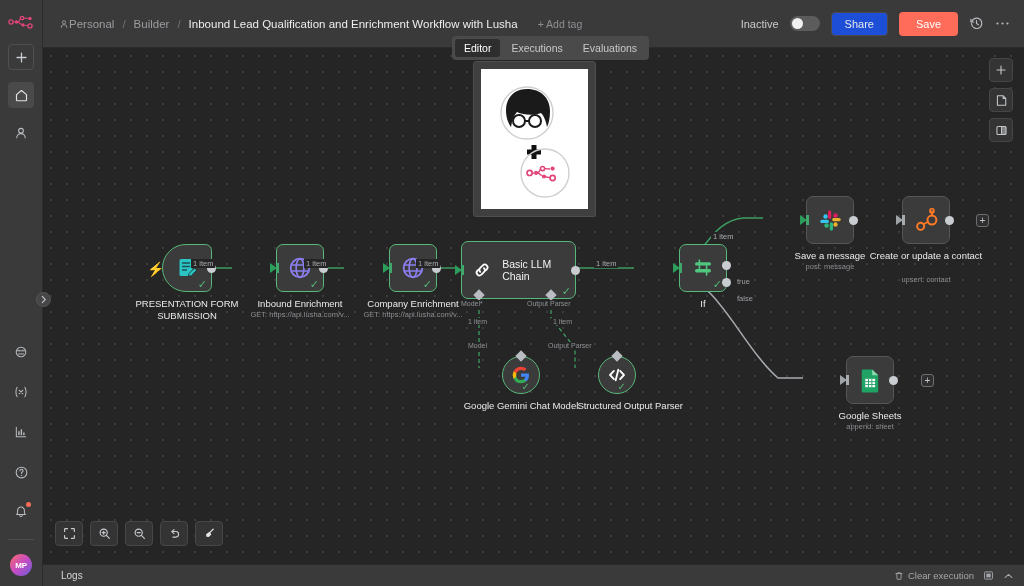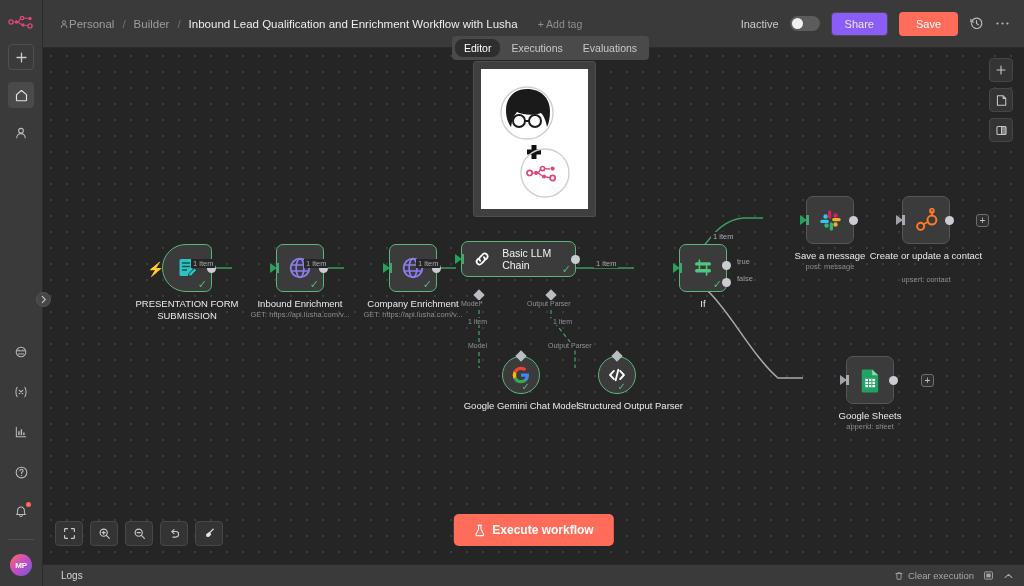--- a/index.html
+++ b/index.html
@@ -70,40 +70,40 @@
   .inactive-label { font-size: 11px; color: #c8cbce; }
   .toggle {
     width: 30px; height: 15px; border-radius: 8px; background: #5c5c5c;
     position: relative; cursor: pointer;
   }
   .toggle-knob {
     position: absolute; left: 2px; top: 2px;
     width: 11px; height: 11px; border-radius: 50%; background: #f1f1f1;
   }
   .btn-share {
-    background: #8b5cf6; color: #e6e8ea; border: 1px solid #4b4b4b;
+    background: #1d4ed8; color: #e6e8ea; border: 1px solid #4b4b4b;
     font-size: 11px; padding: 5px 13px; border-radius: 4px; cursor: pointer;
   }
   .btn-save {
     background: #ff6d5a; color: #fff; border: none;
     font-size: 11px; padding: 6px 17px; border-radius: 4px; cursor: pointer; font-weight: 500; text-align: center;
   }
   .hdr-icon { color: #b8bbbf; cursor: pointer; display:flex; align-items:center; }
 
   
   #tabs {
     position: absolute; left: 452px; top: 36px;
     display: flex; align-items: center; gap: 2px;
     background: #4a4a4a; border-radius: 4px; padding: 3px;
     z-index: 16;
   }
   .tab {
     font-size: 10.5px; color: #c6c9cc; padding: 3px 9px; border-radius: 3px; cursor: pointer;
   }
-  .tab.active { background: #2e2e2e; color: #fff; border-radius: 8px; }
+  .tab.active { background: #2e2e2e; color: #fff; }
 
   
   #canvas {
     position: absolute; left: 43px; top: 48px; right: 0; bottom: 22px;
     background-color: #252525;
     background-image: radial-gradient(circle, #3c3c3c 1px, transparent 1px);
     background-size: 16px 16px;
     overflow: hidden;
   }
 
@@ -224,21 +224,21 @@
     display:flex; align-items:center; justify-content:center;
     font-size: 10px; line-height: 1; cursor: pointer;
   }
 
   
   .conn-label {
     position: absolute; font-size: 7.5px; color: #a9acb0;
     background: #252525; padding: 0 2px; white-space: nowrap;
   }
   .conn-label.small { font-size: 7px; color: #8f9296; }
-  .branch-label { position: absolute; font-size: 7.5px; color: #9b9ea2; }
+  .branch-label { position: absolute; font-size: 7.5px; color: #9b9ea2; margin-top: 20px; }
 
   svg.wires { position: absolute; left: 0; top: 0; width: 100%; height: 100%; pointer-events: none; }
 
   
   #bottombar {
     position: absolute; left: 43px; bottom: 0; right: 0; height: 22px;
     background: #3a3a3a; border-top: 1px solid #2b2b2b;
     display: flex; align-items: center; padding: 0 10px;
     z-index: 15;
   }
@@ -477,21 +477,21 @@
           <path d="M3.6 9.2h16.8M3.6 14.8h16.8" stroke="#8b7ff0" stroke-width="1.5"></path>
         </svg>
         <span class="check">✓</span>
         <span class="port out"></span>
       </div>
       <div class="nlabel">Company Enrichment</div>
       <div class="nsub" style="top:66px;">GET: https://api.lusha.com/v...</div>
     </div>
 
     <div class="node" style="left:418px; top:193px;">
-      <div class="nbox done" style="width:115px; height:36px; justify-content:flex-start; padding-left:10px; gap:10px;">
+      <div class="nbox done" style="width:115px; height:58px; justify-content:flex-start; padding-left:10px; gap:10px;">
         <span class="in-arrow"></span>
         <span class="in-bar"></span>
         <svg width="22" height="22" viewBox="0 0 24 24">
           <path d="M9.8 14.2a3.4 3.4 0 0 1 0-4.8l3-3a3.4 3.4 0 0 1 4.8 4.8l-1.3 1.3" fill="none" stroke="#ffffff" stroke-width="2.1" stroke-linecap="round"></path>
           <path d="M14.2 9.8a3.4 3.4 0 0 1 0 4.8l-3 3a3.4 3.4 0 0 1-4.8-4.8l1.3-1.3" fill="none" stroke="#ffffff" stroke-width="2.1" stroke-linecap="round"></path>
         </svg>
         <span style="font-size:10.5px; color:#f0f2f4;">Basic LLM Chain</span>
         <span class="check">✓</span>
         <span class="port out"></span>
       </div>
@@ -658,27 +658,20 @@
         </svg>
       </div>
       <div class="ctool-b">
         <svg width="13" height="13" viewBox="0 0 16 16">
           <path d="M12.6 2.6L7.4 7.8" stroke="#e6e8ea" stroke-width="1.6" stroke-linecap="round"></path>
           <path d="M7.6 6.2L10.4 9l-3.2 3.4-3-0.4-0.4-3z" fill="#e6e8ea"></path>
         </svg>
       </div>
     </div>
 
-    <button id="execute-btn">
-      <svg width="12" height="13" viewBox="0 0 14 16">
-        <path d="M5.6 1.6v4.2L2.4 12.6a1.1 1.1 0 0 0 1 1.7h7.2a1.1 1.1 0 0 0 1-1.7L8.4 5.8V1.6z" fill="none" stroke="#ffffff" stroke-width="1.3" stroke-linejoin="round"></path>
-        <path d="M4.6 1.6h4.8" stroke="#ffffff" stroke-width="1.3" stroke-linecap="round"></path>
-      </svg>
-      <span>Execute workflow</span>
-    </button>
   </div>
 
   <div id="bottombar">
     <div class="logs-tab">Logs</div>
     <div class="bb-right">
       <div class="bb-item">
         <svg width="10" height="10" viewBox="0 0 14 14">
           <path d="M2.6 3.6h8.8M5.2 3.6V2.4h3.6v1.2M3.8 3.6l.6 8h5.2l.6-8" fill="none" stroke="#a4a7ab" stroke-width="1.2" stroke-linecap="round" stroke-linejoin="round"></path>
         </svg>
         <span>Clear execution</span>

